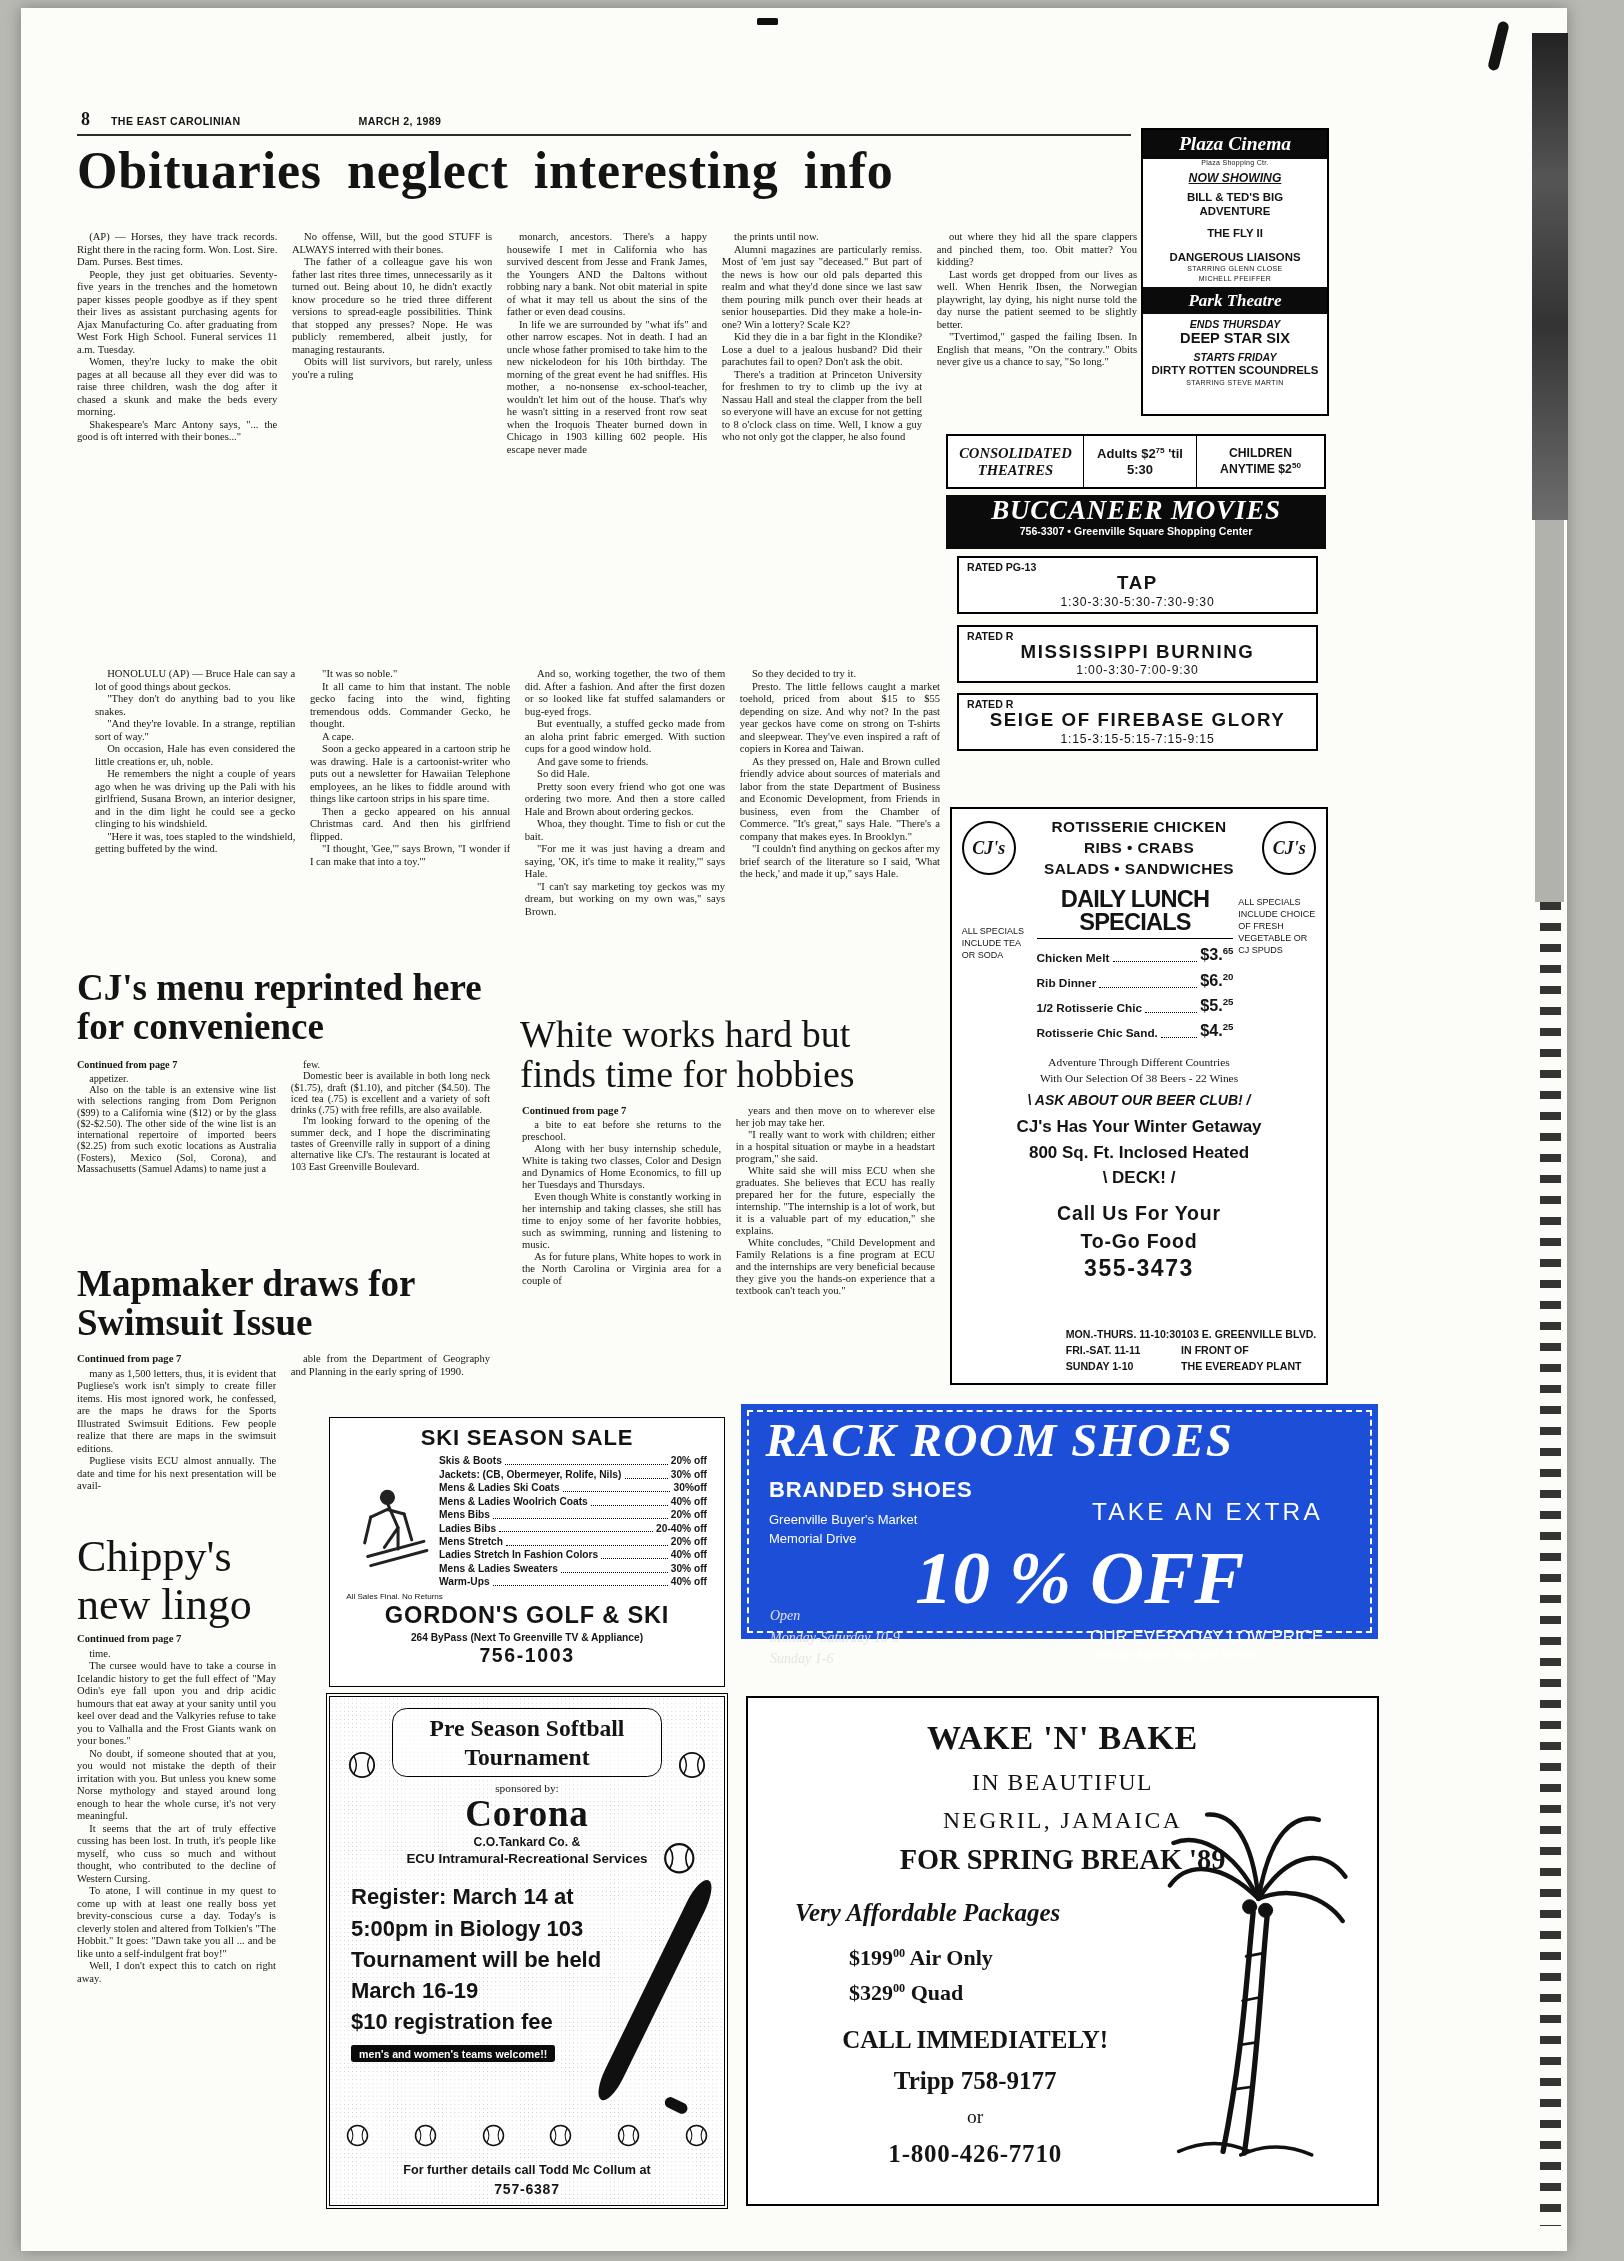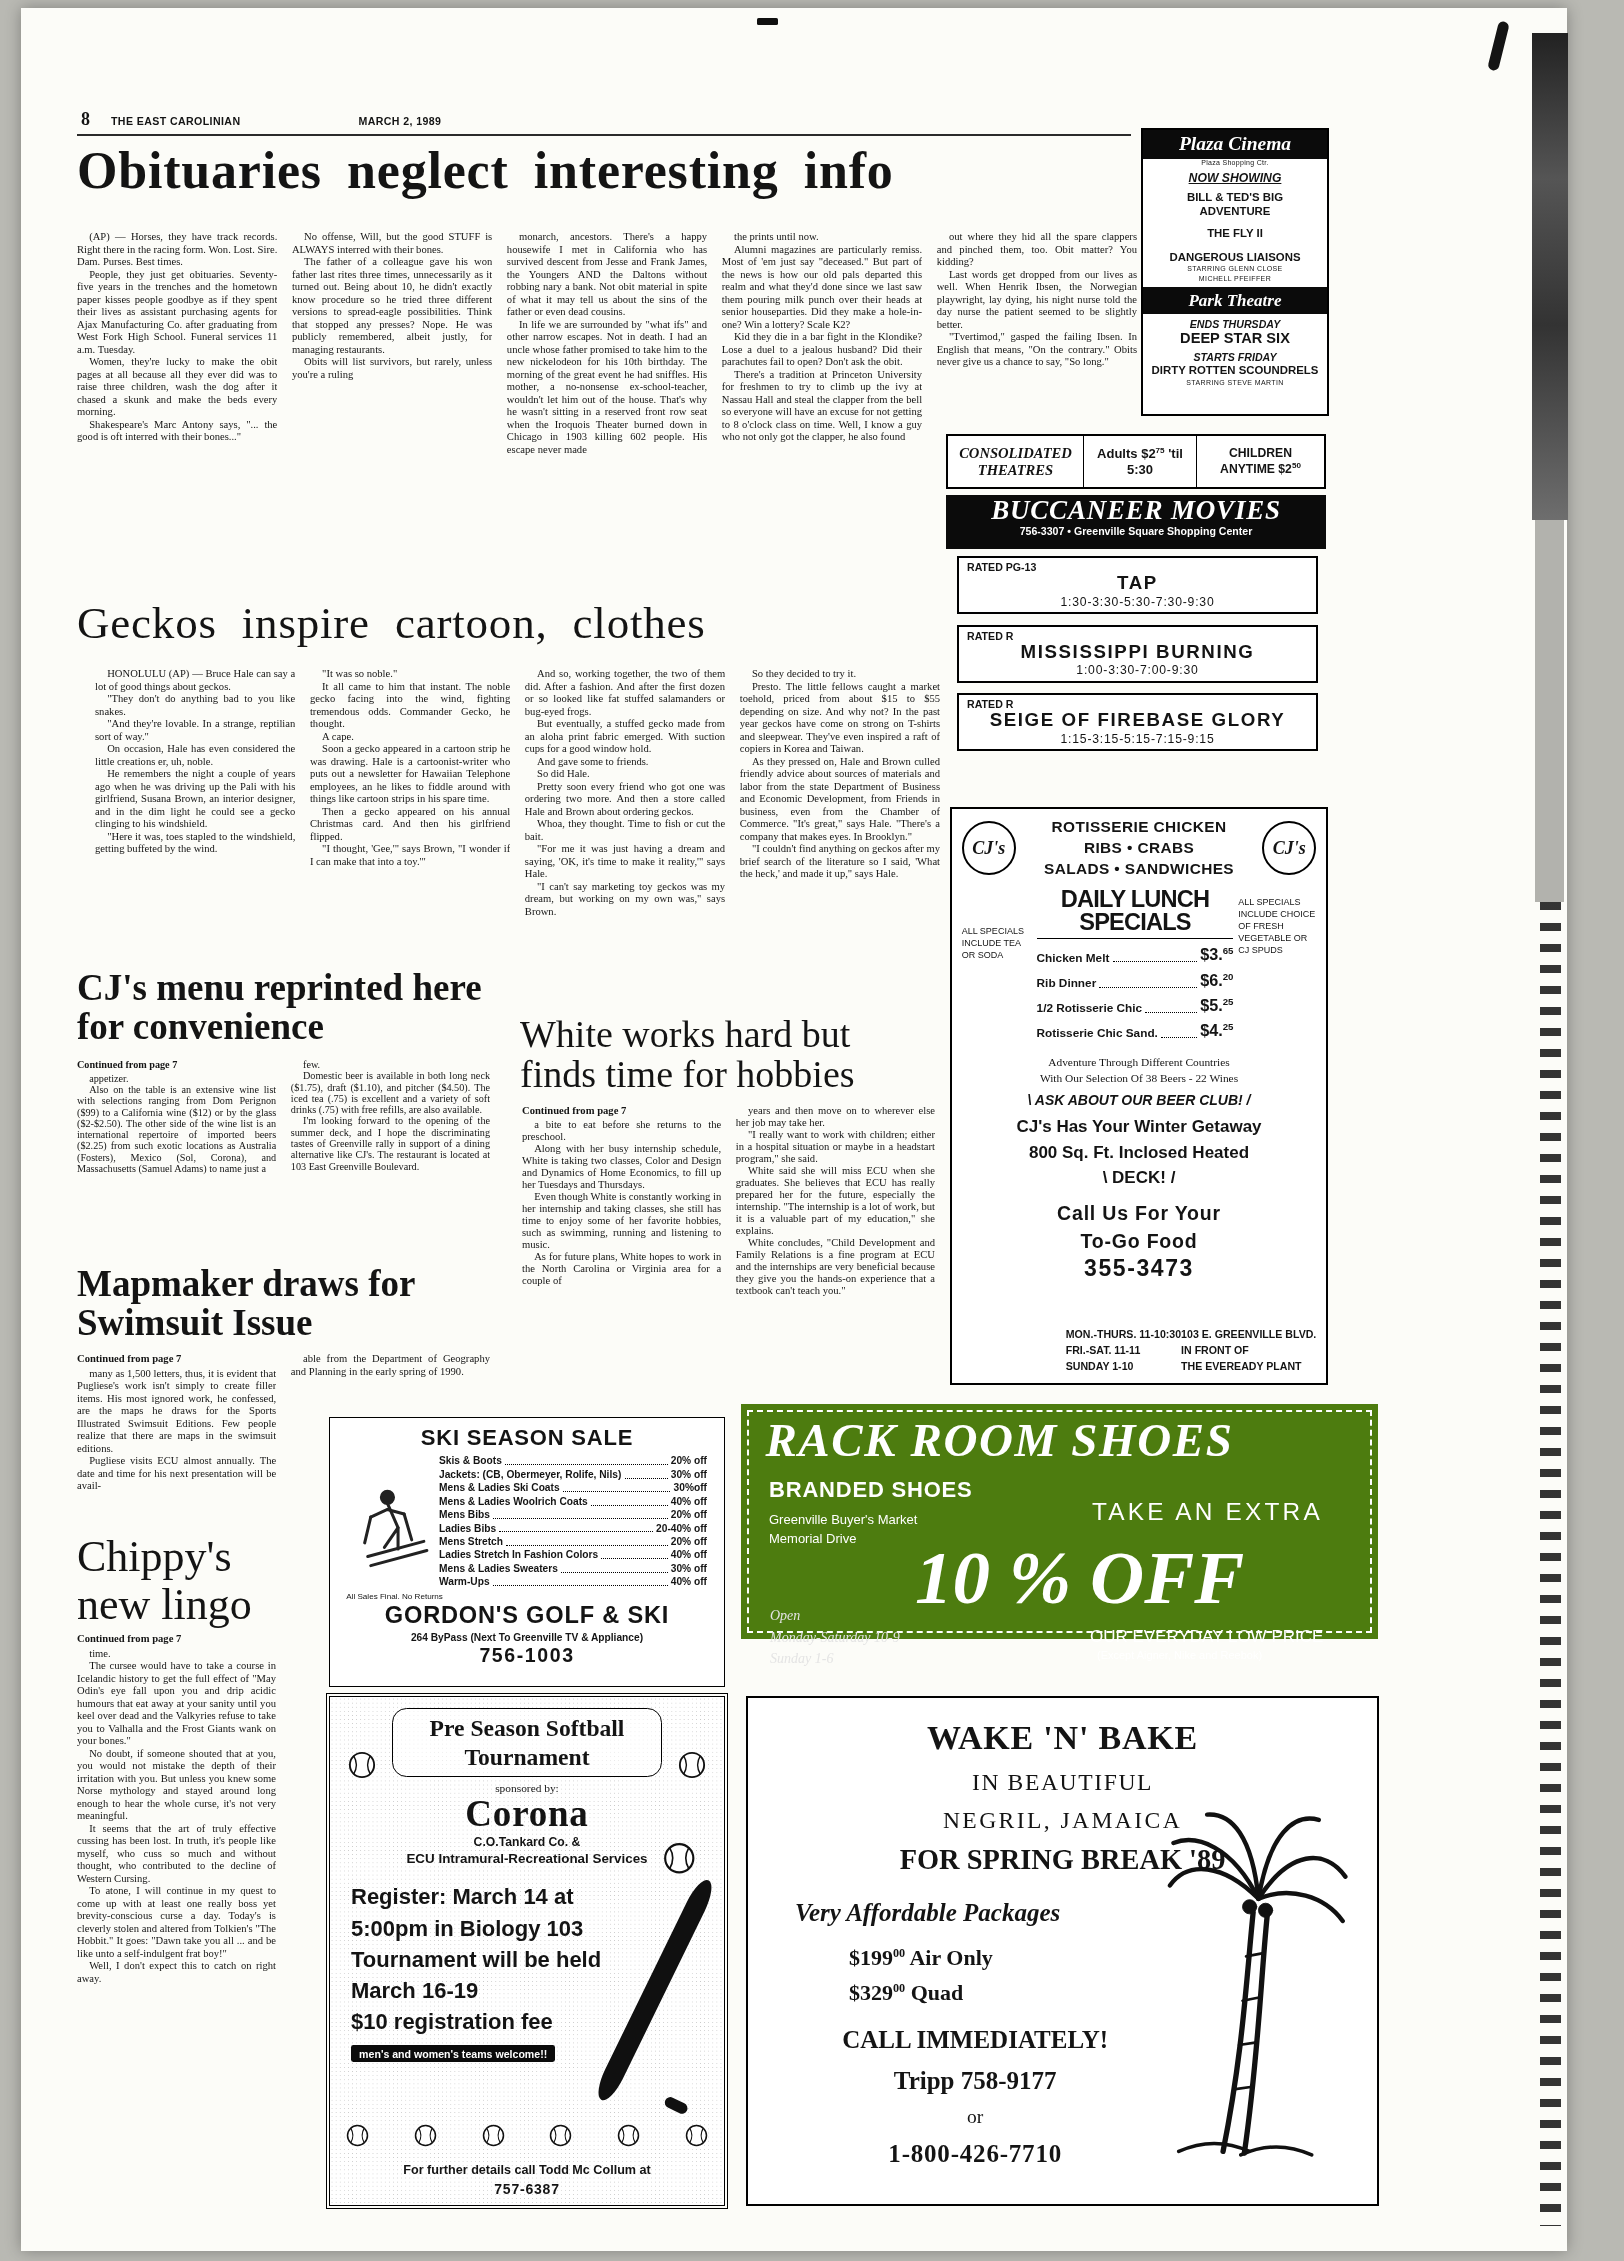--- a/index.html
+++ b/index.html
@@ -97,21 +97,21 @@
   .ski-title{font:bold 22px "Liberation Sans",sans-serif;text-align:center;letter-spacing:0.8px;}
   .ski-items{margin:4.9px 0 0 96px;width:268px;}
   .ski .lrow{margin:1.2px 0;}
   .ski .lrow .lbl,.ski .lrow .val{font:bold 10.2px/1.2 "Liberation Sans",sans-serif;}
   .ski-fine{font:8.1px "Liberation Sans",sans-serif;margin:3.2px 0 0 3.2px;}
   .ski-store{font:bold 23.6px "Liberation Sans",sans-serif;text-align:center;letter-spacing:0.8px;margin-top:1.6px;}
   .ski-addr{font:bold 10.2px "Liberation Sans",sans-serif;text-align:center;margin-top:2.4px;}
   .ski-phone{font:bold 19.5px "Liberation Sans",sans-serif;text-align:center;letter-spacing:1.6px;margin-top:1.6px;}
 
   
-  .rack{left:741px;top:1404px;width:637px;height:235px;background:#4d7c0f;color:#fff;box-sizing:border-box;}
+  .rack{left:741px;top:1404px;width:637px;height:235px;background:#1d4ed8;color:#fff;box-sizing:border-box;}
   .rack-frame{position:absolute;inset:5.7px;border:2.4px dashed #fff;pointer-events:none;}
   .rr-title{position:absolute;left:24.4px;top:13px;font:italic bold 47px/1 "Liberation Serif",serif;letter-spacing:1.6px;white-space:nowrap;}
   .rr-brand{position:absolute;left:28px;top:73px;font:bold 22px "Liberation Sans",sans-serif;letter-spacing:0.8px;}
   .rr-loc{position:absolute;left:28px;top:107px;font:13px/1.45 "Liberation Sans",sans-serif;}
   .rr-extra{position:absolute;left:351px;top:94px;font:24.4px "Liberation Sans",sans-serif;letter-spacing:3.2px;}
   .rr-off{position:absolute;left:174px;top:136px;font:italic bold 75px/1 "Liberation Serif",serif;white-space:nowrap;}
   .rr-low{position:absolute;left:349px;top:223px;font:17px "Liberation Sans",sans-serif;}
   .rr-exc{position:absolute;left:356px;top:245px;font:11px "Liberation Sans",sans-serif;}
   .rr-hours{position:absolute;left:29px;top:201px;font:italic 14px/1.55 "Liberation Serif",serif;color:#e4e4e4;}
 
@@ -201,21 +201,20 @@
       </div>
     <div class="col">
         <div>
           <p class="para">out where they hid all the spare clappers and pinched them, too. Obit matter? You kidding?</p>
           <p class="para">Last words get dropped from our lives as well. When Henrik Ibsen, the Norwegian playwright, lay dying, his night nurse told the day nurse the patient seemed to be slightly better.</p>
           <p class="para">"Tvertimod," gasped the failing Ibsen. In English that means, "On the contrary." Obits never give us a chance to say, "So long."</p>
         </div>
       </div>
   </div>
 
-  <h2 class="abs h-geckos" style="left:77px;top:601px;margin:0;">Geckos inspire cartoon, clothes</h2>
   <div class="abs cols ft13" style="left:77px;top:668px;width:845px;height:294px;margin-left:18px;">
     <div class="col">
         <div>
           <p class="para">HONOLULU (AP) — Bruce Hale can say a lot of good things about geckos.</p>
           <p class="para">"They don't do anything bad to you like snakes.</p>
           <p class="para">"And they're lovable. In a strange, reptilian sort of way."</p>
           <p class="para">On occasion, Hale has even considered the little creations er, uh, noble.</p>
           <p class="para">He remembers the night a couple of years ago when he was driving up the Pali with his girlfriend, Susana Brown, an interior designer, and in the dim light he could see a gecko clinging to his windshield.</p>
           <p class="para">"Here it was, toes stapled to the windshield, getting buffeted by the wind.</p>
         </div>

